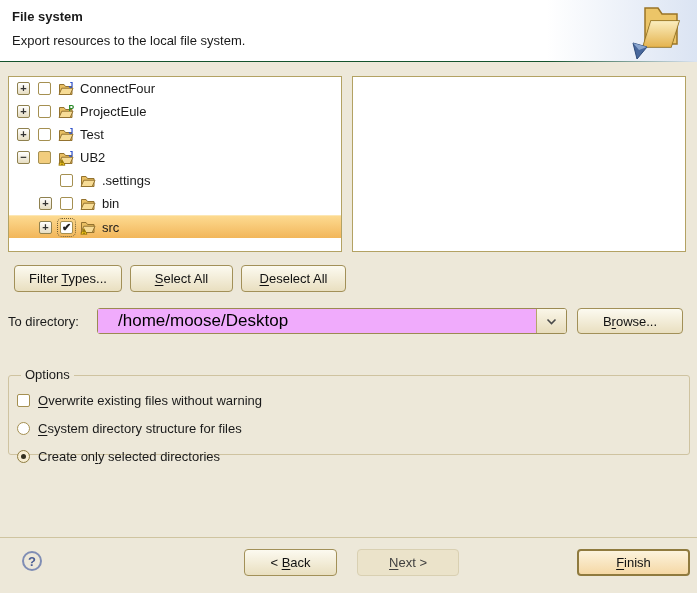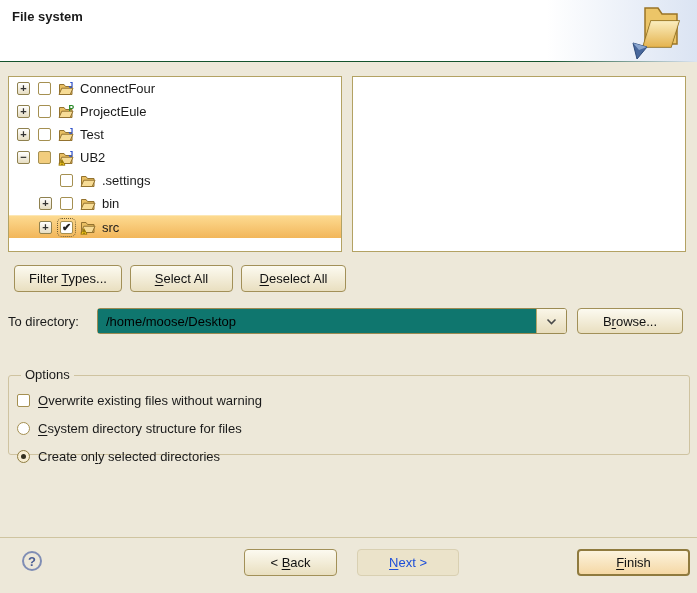--- a/index.html
+++ b/index.html
@@ -39,28 +39,28 @@
   .cbx.focus { outline:1px dotted #6b5b33; outline-offset:2px; }
   .ticon { width:16px; height:16px; flex:0 0 auto; margin-right:6px; }
   .tlabel { padding-right:4px; }
 
   
   .btn { position:absolute; height:27px; border:1px solid #a29058; border-radius:4px;
     background:linear-gradient(#fcfaf0, #e9dfc0); font-family:"Liberation Sans", sans-serif;
     font-size:13px; color:#111; text-align:center; display:flex; align-items:center; justify-content:center; }
   .btn .mn { text-decoration:underline; text-underline-offset:2px; }
   .btn.default { border:2px solid #8f7a3e; background:linear-gradient(#fcf3dd, #f5d8a5); }
-  .btn.disabled { border:1px solid #d9d0b2; background:#ebe3ca; color:#1d4ed8; }
+  .btn.disabled { border:1px solid #d9d0b2; background:#ebe3ca; color:#404040; }
 
   
   .dir-label { position:absolute; left:8px; top:314px; }
   .combo { position:absolute; left:97px; top:308px; width:470px; height:26px;
     border:1px solid #9b8a52; border-radius:3px; background:#ffffff; display:flex; }
-  .combo input { flex:1; border:none; outline:none; background:#0f766e; font-family:"Liberation Sans", sans-serif;
-    font-size:13px; padding:0 8px; color:#000; }
+  .combo input { flex:1; border:none; outline:none; background:#f0abfc; font-family:"Liberation Sans", sans-serif;
+    font-size:17px; padding:0 20px; color:#000; }
   .combo-arrow { width:30px; border-left:1px solid #b4a569; background:linear-gradient(#faf6e8,#e7dcbc);
     display:flex; align-items:center; justify-content:center; border-radius:0 2px 2px 0; }
 
   
   .group { position:absolute; left:8px; top:375px; width:682px; height:80px;
     border:1px solid #cfc3a0; border-radius:3px; }
   .group-legend { position:absolute; left:12px; top:-9px; background:#ede8d9; padding:0 4px; }
   .opt-row { position:absolute; left:8px; display:flex; align-items:center; }
   .opt-row .mn { text-decoration:underline; text-underline-offset:2px; }
   .radio { width:13px; height:13px; border:1px solid #a59051; border-radius:50%;
@@ -77,20 +77,21 @@
     display:flex; align-items:center; justify-content:center; background:transparent; }
 </style>
 </head>
 <body>
 
 <div class="window">
 
   <div class="header">
     <div class="header-grad"></div>
     <div class="header-title">File system</div>
+    <div class="header-sub">Export resources to the local file system.</div>
     <div class="header-art">
       <svg width="60" height="58" viewBox="0 0 60 58">
         <path d="M20 5 h13 l4 6 h15 v30 H20 z" fill="#ecc568" stroke="#9a7426" stroke-width="1.5"></path>
         <path d="M18 44 L26 18 h28 L46 44 z" fill="#f9e6ae" stroke="#8d6d1f" stroke-width="1.5"></path>
         <path d="M18 44 L26 18 h28 L46 44 z" fill="url(#gradF)"></path>
         <defs>
           <linearGradient id="gradF" x1="0" y1="0" x2="0" y2="1">
             <stop offset="0" stop-color="#fbeec0" stop-opacity="0.9"></stop>
             <stop offset="1" stop-color="#e2ae45" stop-opacity="0.9"></stop>
           </linearGradient>

